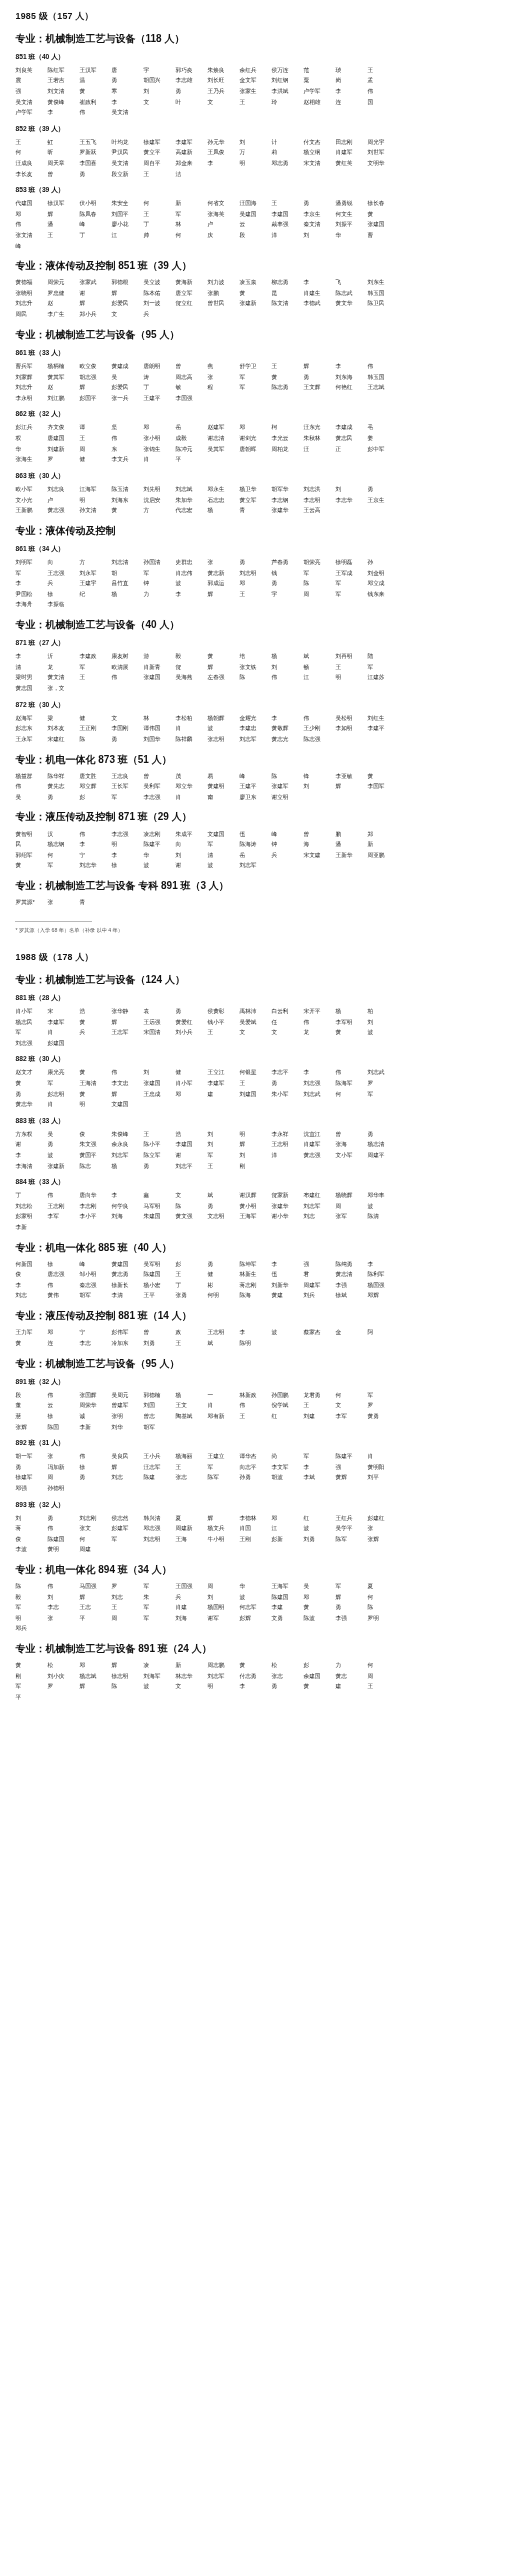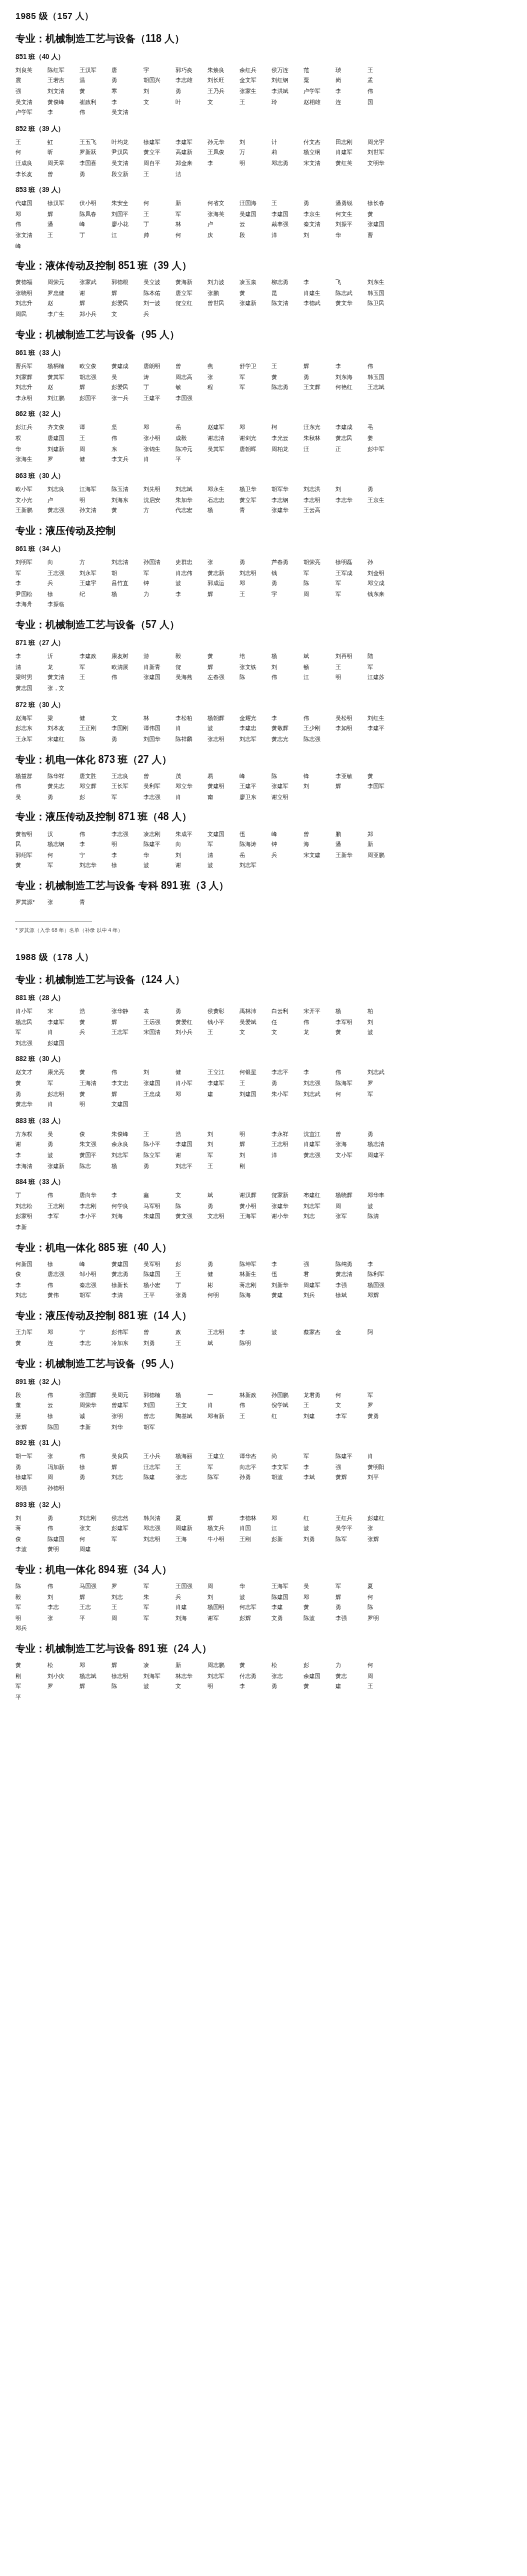--- a/index.html
+++ b/index.html
@@ -393,21 +393,21 @@
         <span class="nm">黄志强</span>
         <span class="nm">孙文清</span>
         <span class="nm">黄</span>
         <span class="nm">方</span>
         <span class="nm">代志宏</span>
         <span class="nm">杨</span>
         <span class="nm">青</span>
         <span class="nm">张建华</span>
         <span class="nm">王云高</span>
       </div>
-      <div class="major-title">专业：液压传动及控制</div>
+      <div class="major-title">专业：液体传动及控制</div>
       <div class="class-title">861 班（34 人）</div>
       <div class="names">
         <span class="nm">刘明军</span>
         <span class="nm">向</span>
         <span class="nm">方</span>
         <span class="nm">刘志清</span>
         <span class="nm">孙国清</span>
         <span class="nm">史群忠</span>
         <span class="nm">张</span>
         <span class="nm">勇</span>
@@ -447,21 +447,21 @@
         <span class="nm">李</span>
         <span class="nm">辉</span>
         <span class="nm">王</span>
         <span class="nm">宇</span>
         <span class="nm">周</span>
         <span class="nm">军</span>
         <span class="nm">钱东来</span>
         <span class="nm">李海舟</span>
         <span class="nm">李振临</span>
       </div>
-      <div class="major-title">专业：机械制造工艺与设备（57 人）</div>
+      <div class="major-title">专业：机械制造工艺与设备（40 人）</div>
       <div class="class-title">871 班（27 人）</div>
       <div class="names">
         <span class="nm">李</span>
         <span class="nm">沂</span>
         <span class="nm">李建政</span>
         <span class="nm">康友树</span>
         <span class="nm">游</span>
         <span class="nm">毅</span>
         <span class="nm">黄</span>
         <span class="nm">培</span>
@@ -526,21 +526,21 @@
         <span class="nm">宋建红</span>
         <span class="nm">陈</span>
         <span class="nm">勇</span>
         <span class="nm">刘国华</span>
         <span class="nm">陈祥麟</span>
         <span class="nm">张志明</span>
         <span class="nm">刘志军</span>
         <span class="nm">黄志光</span>
         <span class="nm">陈志强</span>
       </div>
-      <div class="major-title">专业：机电一体化 873 班（27 人）</div>
+      <div class="major-title">专业：机电一体化 873 班（51 人）</div>
       <div class="names">
         <span class="nm">杨益群</span>
         <span class="nm">陈华祥</span>
         <span class="nm">唐文胜</span>
         <span class="nm">王志良</span>
         <span class="nm">曾</span>
         <span class="nm">茂</span>
         <span class="nm">易</span>
         <span class="nm">峰</span>
         <span class="nm">陈</span>
@@ -562,21 +562,21 @@
         <span class="nm">吴</span>
         <span class="nm">勇</span>
         <span class="nm">彭</span>
         <span class="nm">军</span>
         <span class="nm">李志强</span>
         <span class="nm">肖</span>
         <span class="nm">南</span>
         <span class="nm">廖卫东</span>
         <span class="nm">谢立明</span>
       </div>
-      <div class="major-title">专业：液压传动及控制 871 班（48 人）</div>
+      <div class="major-title">专业：液压传动及控制 871 班（29 人）</div>
       <div class="names">
         <span class="nm">黄智明</span>
         <span class="nm">汉</span>
         <span class="nm">伟</span>
         <span class="nm">李志强</span>
         <span class="nm">凌志刚</span>
         <span class="nm">朱成平</span>
         <span class="nm">文建国</span>
         <span class="nm">伍</span>
         <span class="nm">峰</span>

